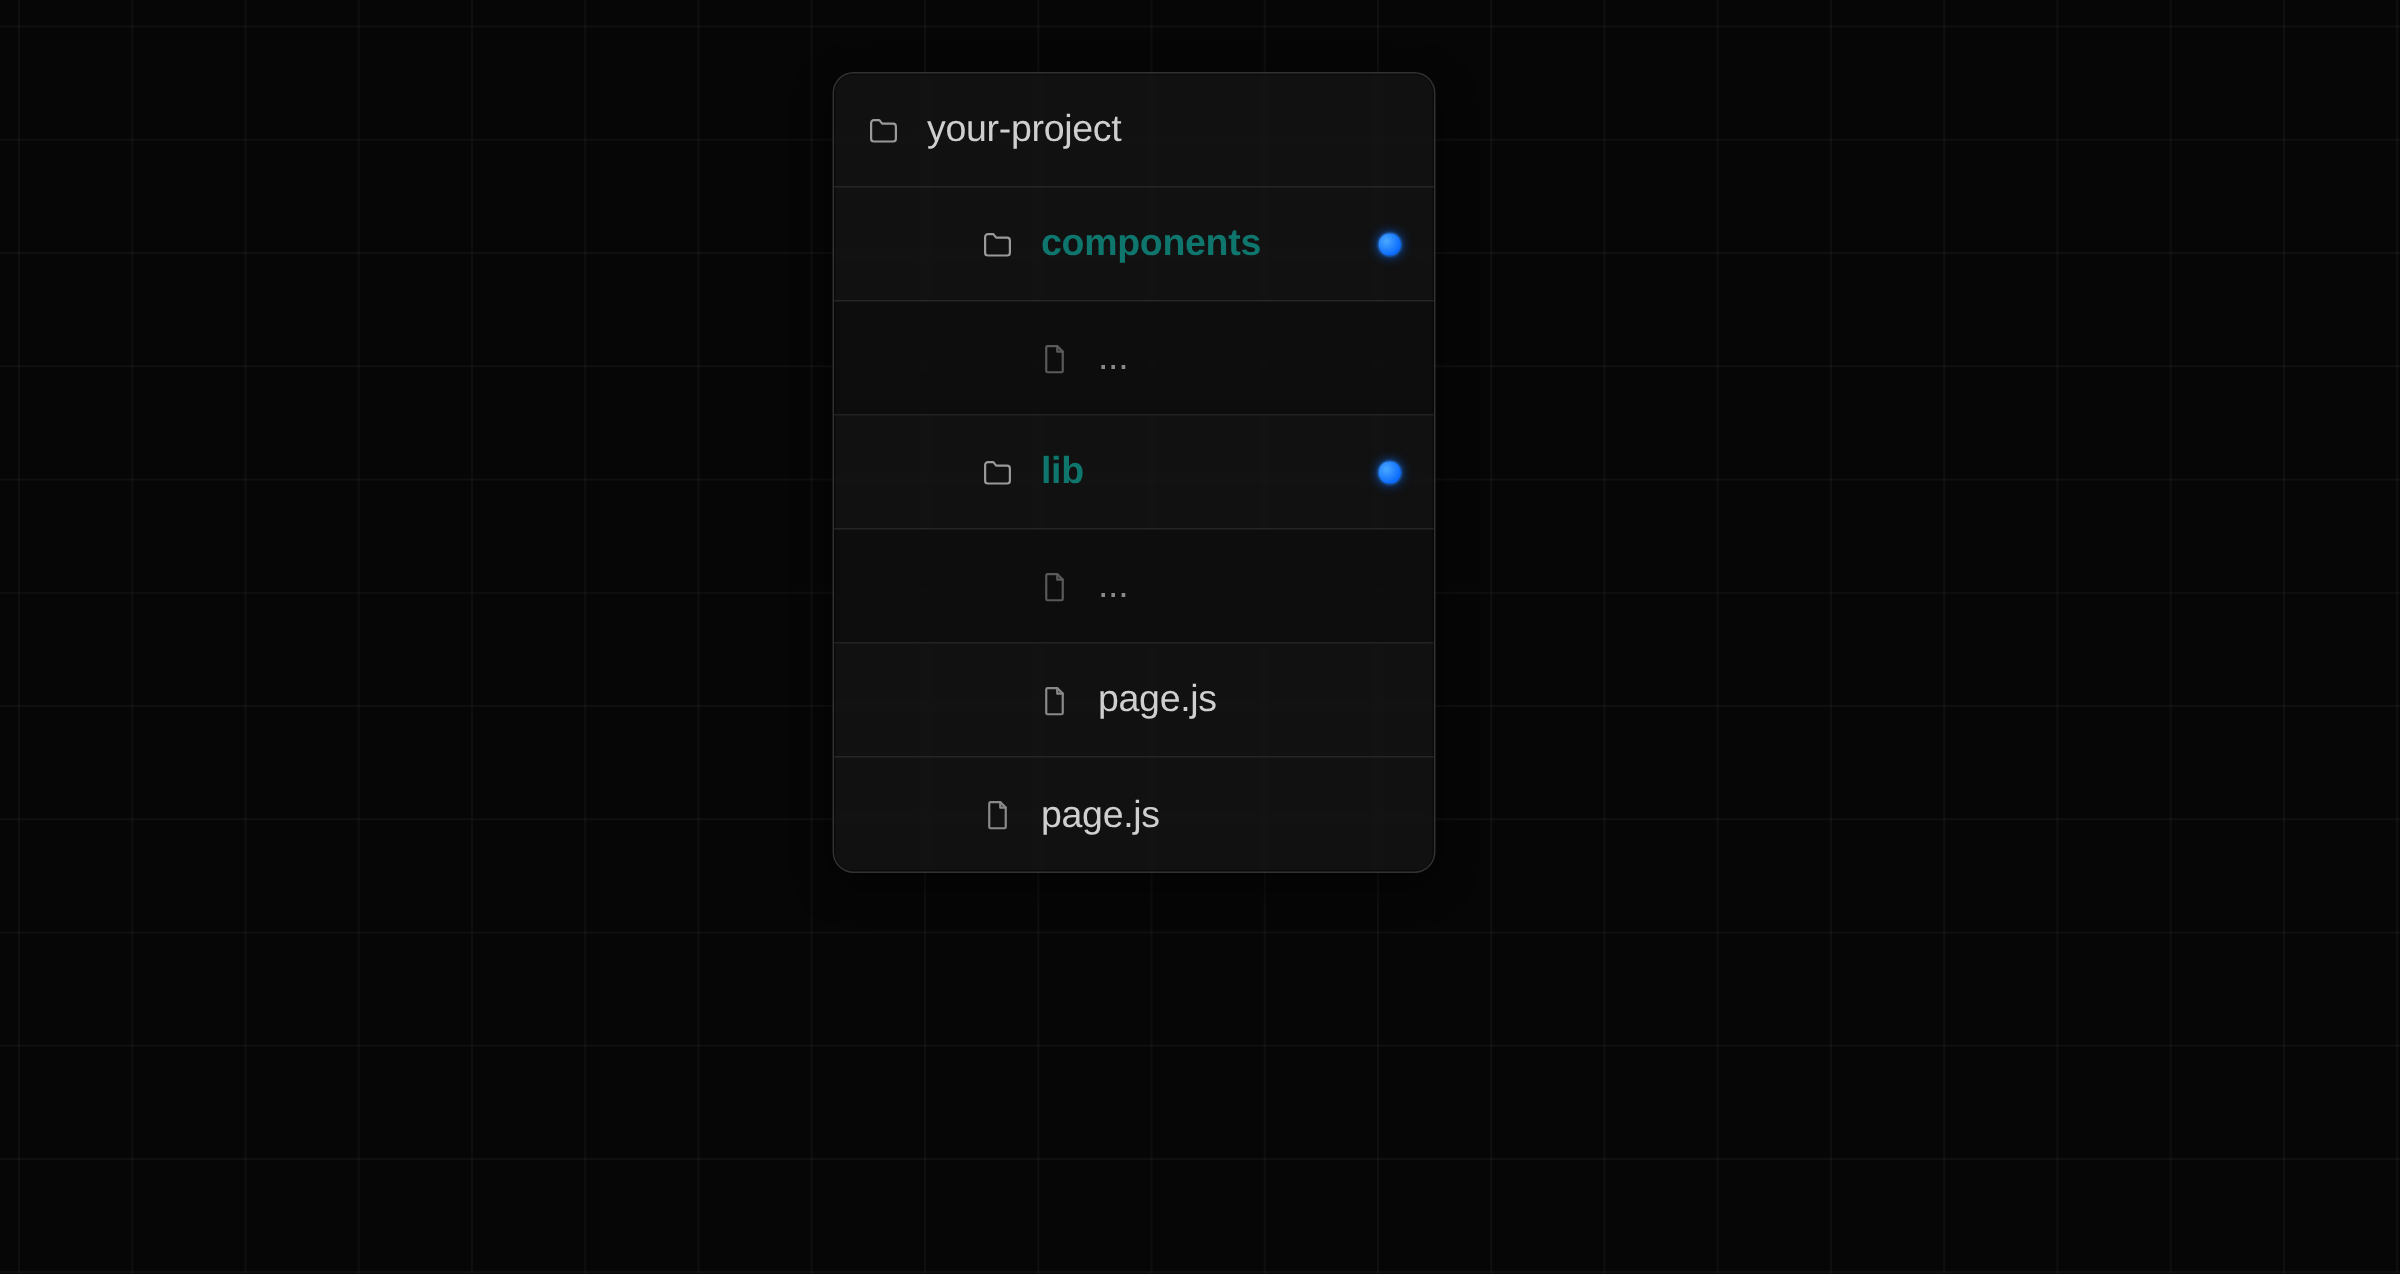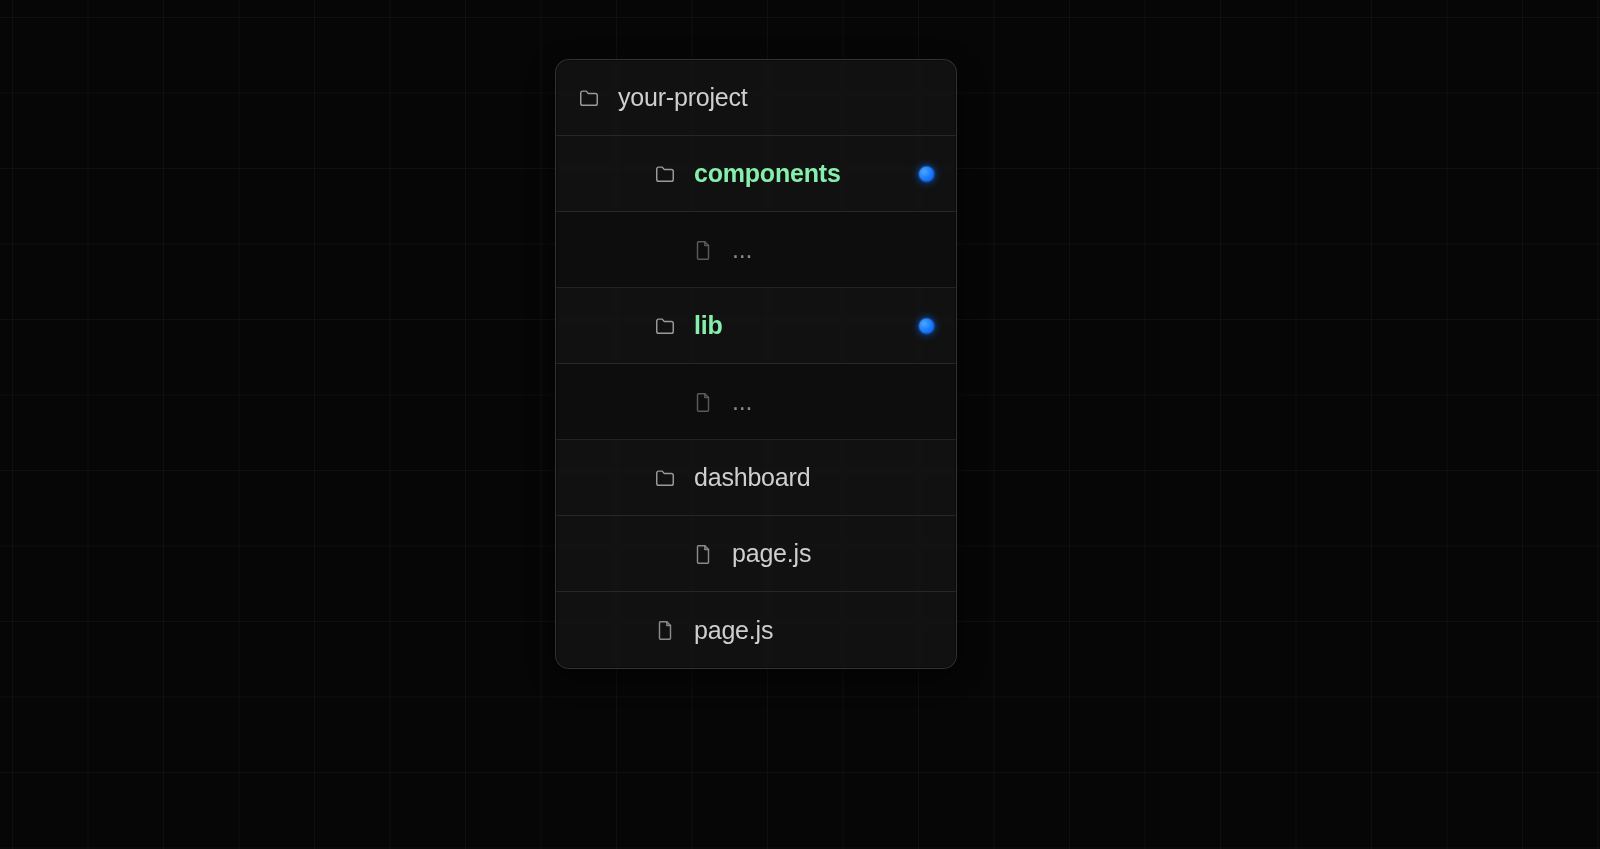--- a/index.html
+++ b/index.html
@@ -14,21 +14,21 @@
     inset: 0;
     background-image:
       linear-gradient(to right, rgba(255,255,255,0.035) 1px, transparent 1px),
       linear-gradient(to bottom, rgba(255,255,255,0.035) 1px, transparent 1px);
     background-size: 75.5px 75.5px;
     background-position: 12px 17px;
   }
   .panel {
     position: absolute;
     left: 555px;
-    top: 59px;
+    top: 48px;
     width: 402px;
     border: 1px solid rgba(255,255,255,0.14);
     border-radius: 14px;
     background: rgba(28,28,28,0.55);
     backdrop-filter: blur(2px);
     overflow: hidden;
     box-shadow: 0 8px 24px rgba(0,0,0,0.5), 0 0 0 1px rgba(0,0,0,0.3) inset;
   }
   .row {
     display: flex;
@@ -48,21 +48,21 @@
     justify-content: center;
   }
   .icon svg { width: 22px; height: 22px; }
   .label {
     margin-left: 18px;
     font-size: 25px;
     color: #cfcfcf;
     letter-spacing: -0.2px;
     white-space: nowrap;
   }
-  .label.bold { font-weight: 700; color: #86efac; }
+  .label.bold { font-weight: 700; color: #0f766e; }
   .label.dim { color: #8a8a8a; }
   .dot {
     position: absolute;
     right: 22px;
     top: 50%;
     transform: translateY(-50%);
     width: 15px;
     height: 15px;
     border-radius: 50%;
     background: radial-gradient(circle at 35% 35%, #4aa8ff, #0a6bff 70%);
@@ -122,28 +122,20 @@
   <div class="row darker" style="padding-left:136px;">
     <span class="icon">
       <svg viewBox="0 0 24 24">
           <path class="file-stroke-dim" d="M7 3h7l4 4v14a1 1 0 0 1-1 1H7a1 1 0 0 1-1-1V4a1 1 0 0 1 1-1z"></path>
           <path class="file-stroke-dim" d="M14 3v4h4"></path>
         </svg>
     </span>
     <span class="label dim">...</span>
   </div>
 
-  <div class="row" style="padding-left:98px;">
-    <span class="icon">
-      <svg viewBox="0 0 24 24">
-          <path class="folder-stroke" d="M3 6.5a2 2 0 0 1 2-2h4l2 2.5h8a2 2 0 0 1 2 2V18a2 2 0 0 1-2 2H5a2 2 0 0 1-2-2V6.5z"></path>
-        </svg>
-    </span>
-    <span class="label">dashboard</span>
-  </div>
 
   <div class="row" style="padding-left:136px;">
     <span class="icon">
       <svg viewBox="0 0 24 24">
           <path class="file-stroke" d="M7 3h7l4 4v14a1 1 0 0 1-1 1H7a1 1 0 0 1-1-1V4a1 1 0 0 1 1-1z"></path>
           <path class="file-stroke" d="M14 3v4h4"></path>
         </svg>
     </span>
     <span class="label">page.js</span>
   </div>

